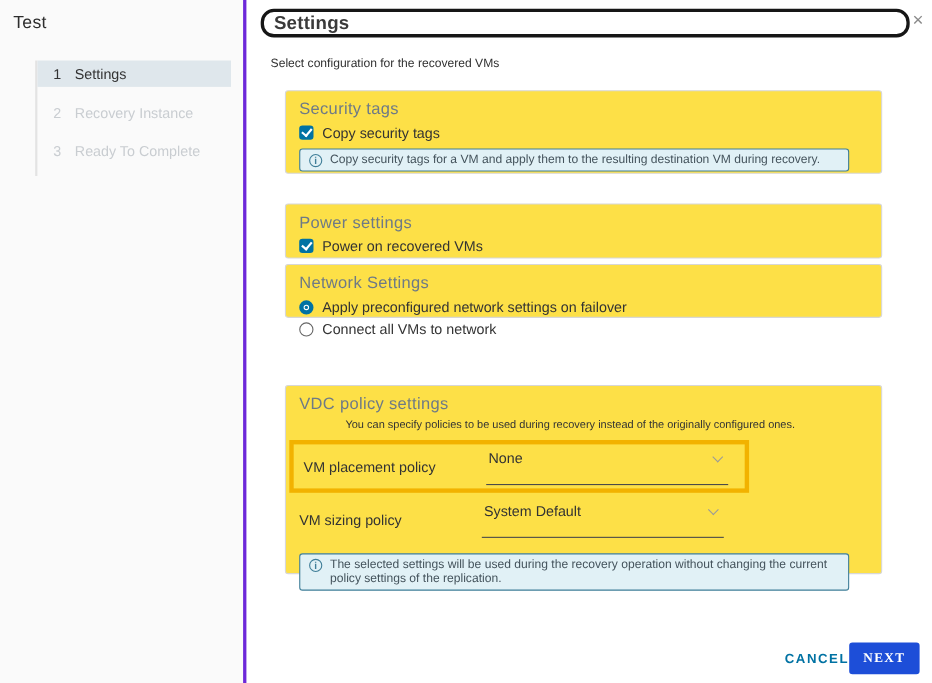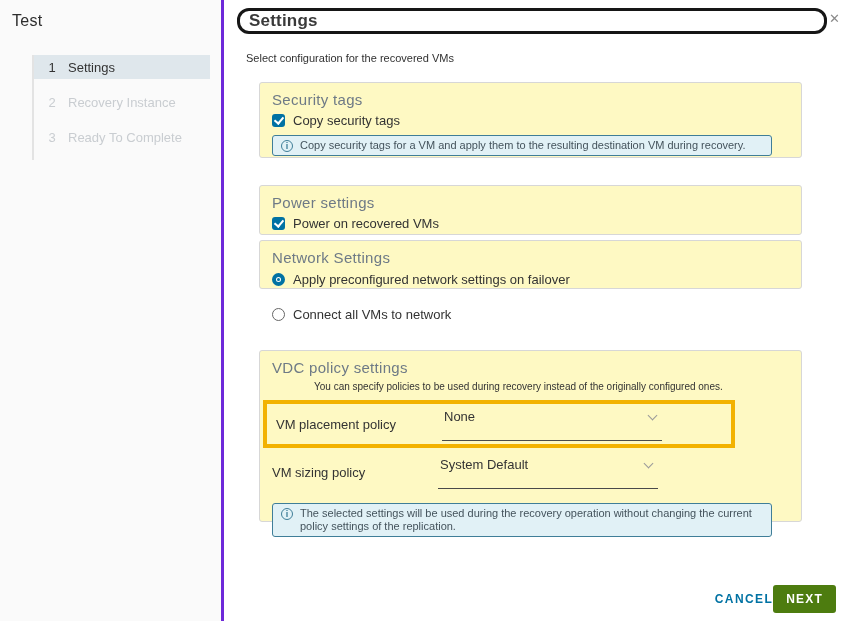--- a/index.html
+++ b/index.html
@@ -21,30 +21,30 @@
   .content { position:absolute; left:225px; top:0; width:622px; height:621px; background:#fff; }
 
   .title-outline { position:absolute; left:12px; top:8px; width:590px; height:26px;
                    border:3px solid #161616; border-radius:12px; }
   .page-title { position:absolute; left:9px; top:-1px; font-size:17px; color:#3a3a3a; line-height:21px; letter-spacing:.2px; }
   .close-btn { position:absolute; right:7px; top:12px; font-size:13px; color:#8a8a8a; cursor:pointer; line-height:14px; }
 
   .subtitle { position:absolute; left:21px; top:52px; font-size:11px; color:#313131; }
 
   .sec { position:absolute; left:34px; width:543px; border:1px solid #d7d7d7;
-         border-radius:3px; padding:8px 12px; background:#fef9c3; }
+         border-radius:3px; padding:8px 12px; background:#fde047; }
   .sec-title { font-size:15px; color:#6e7a86; letter-spacing:.3px; font-weight:400; }
   .sec-1 { top:82px;  height:76px; }
   .sec-2 { top:185px; height:50px; }
   .sec-3 { top:240px; height:49px; }
   .sec-4 { top:350px; height:172px; }
 
   .check-row, .radio-row { display:flex; align-items:center; gap:8px; margin-top:5px;
                            font-size:13px; color:#333; cursor:pointer; }
-  .radio-row { margin-top:20px; }
+  .radio-row { margin-top:5px; }
   .cb { position:relative; width:13px; height:13px; background:#0072a3; border-radius:3px; flex:0 0 13px; }
   .cb::after { content:""; position:absolute; left:4px; top:1px; width:4px; height:7px;
                border:solid #fff; border-width:0 2px 2px 0; transform:rotate(40deg); }
   .radio { position:relative; width:13px; height:13px; border-radius:50%; flex:0 0 13px;
            border:1px solid #666; background:#fff; }
   .radio.sel { border:4px solid #0072a3; }
   .radio.sel::after { content:""; position:absolute; left:1px; top:1px; width:3px; height:3px;
                       border-radius:50%; background:#0072a3; }
 
   .alert { display:flex; align-items:flex-start; gap:7px; width:500px;
@@ -56,32 +56,32 @@
   .alert .txt { line-height:13px; }
 
   .vdc-desc { font-size:10px; color:#333; margin-top:5px;margin-left:42px; }
   .field-row { display:flex; align-items:center; font-size:13px; color:#333; }
   .field-label { width:166px; flex:0 0 166px; }
   .select { position:relative; width:220px; border-bottom:1px solid #4a4a4a;
             padding:2px 18px 16px 2px; cursor:pointer; color:#333; }
   .select .chev { position:absolute; right:6px; top:5px; width:7px; height:7px;
                   border-right:1.5px solid #9a9a9a; border-bottom:1.5px solid #9a9a9a;
                   transform:rotate(45deg); }
-  .hl-box { width:472px; margin:8px 0 0 -9px; padding:3px 0 3px 9px;
+  .hl-box { width:418px; margin:8px 0 0 -9px; padding:3px 0 3px 9px;
             border:4px solid #f2b200; display:flex; align-items:center; }
   .row-2 { margin-top:7px;align-items:center; }
   .sec-4 .alert { margin-top:14px; }
 
   
   .footer { position:absolute; right:11px; bottom:8px; display:flex; align-items:center; }
   .cancel-btn { font-size:12px; font-weight:600; letter-spacing:1.4px; color:#0072a3;
                 background:none; border:none; cursor:pointer; font-family:inherit; }
   .next-btn { font-size:12px; font-weight:600; letter-spacing:1.2px; color:#fff;
-              background:#4d7c0f; border:none; border-radius:3px; padding:7px 13px;
-              cursor:pointer; font-family:Liberation Sans, sans-serif; }
+              background:#1d4ed8; border:none; border-radius:3px; padding:7px 13px;
+              cursor:pointer; font-family:Liberation Serif, serif; }
 </style>
 </head>
 <body>
 
 <div class="app">
 
   <div class="sidebar">
     <div class="sidebar-title">Test</div>
     <div class="steps">
       <div class="step active">

